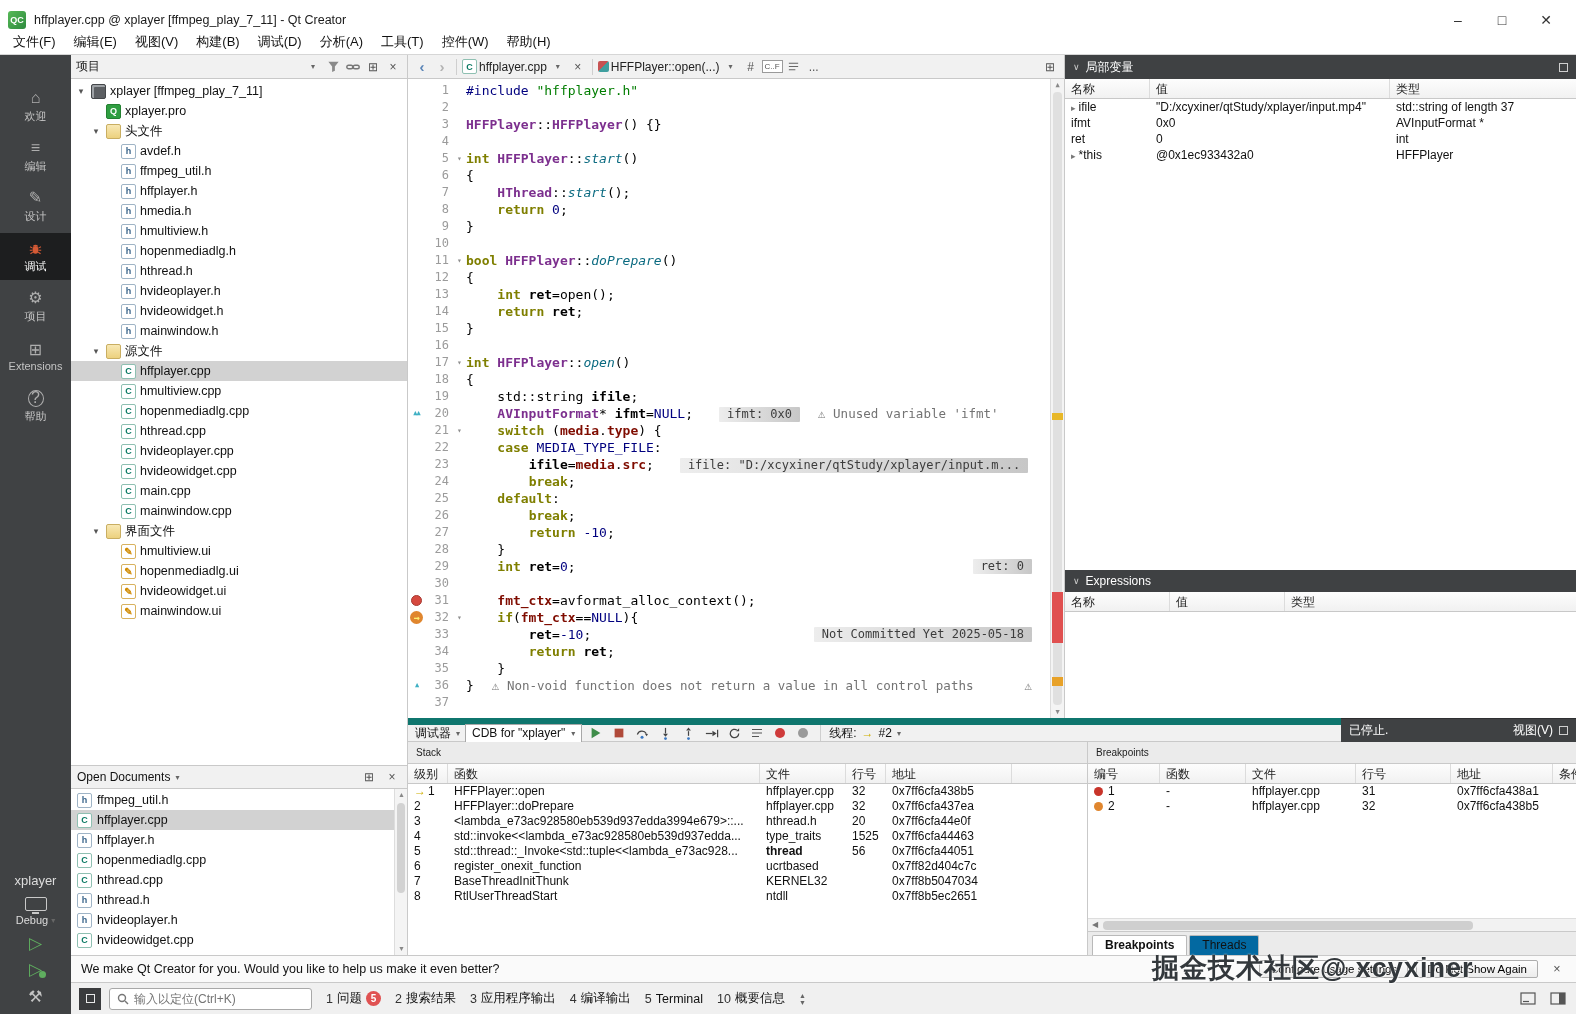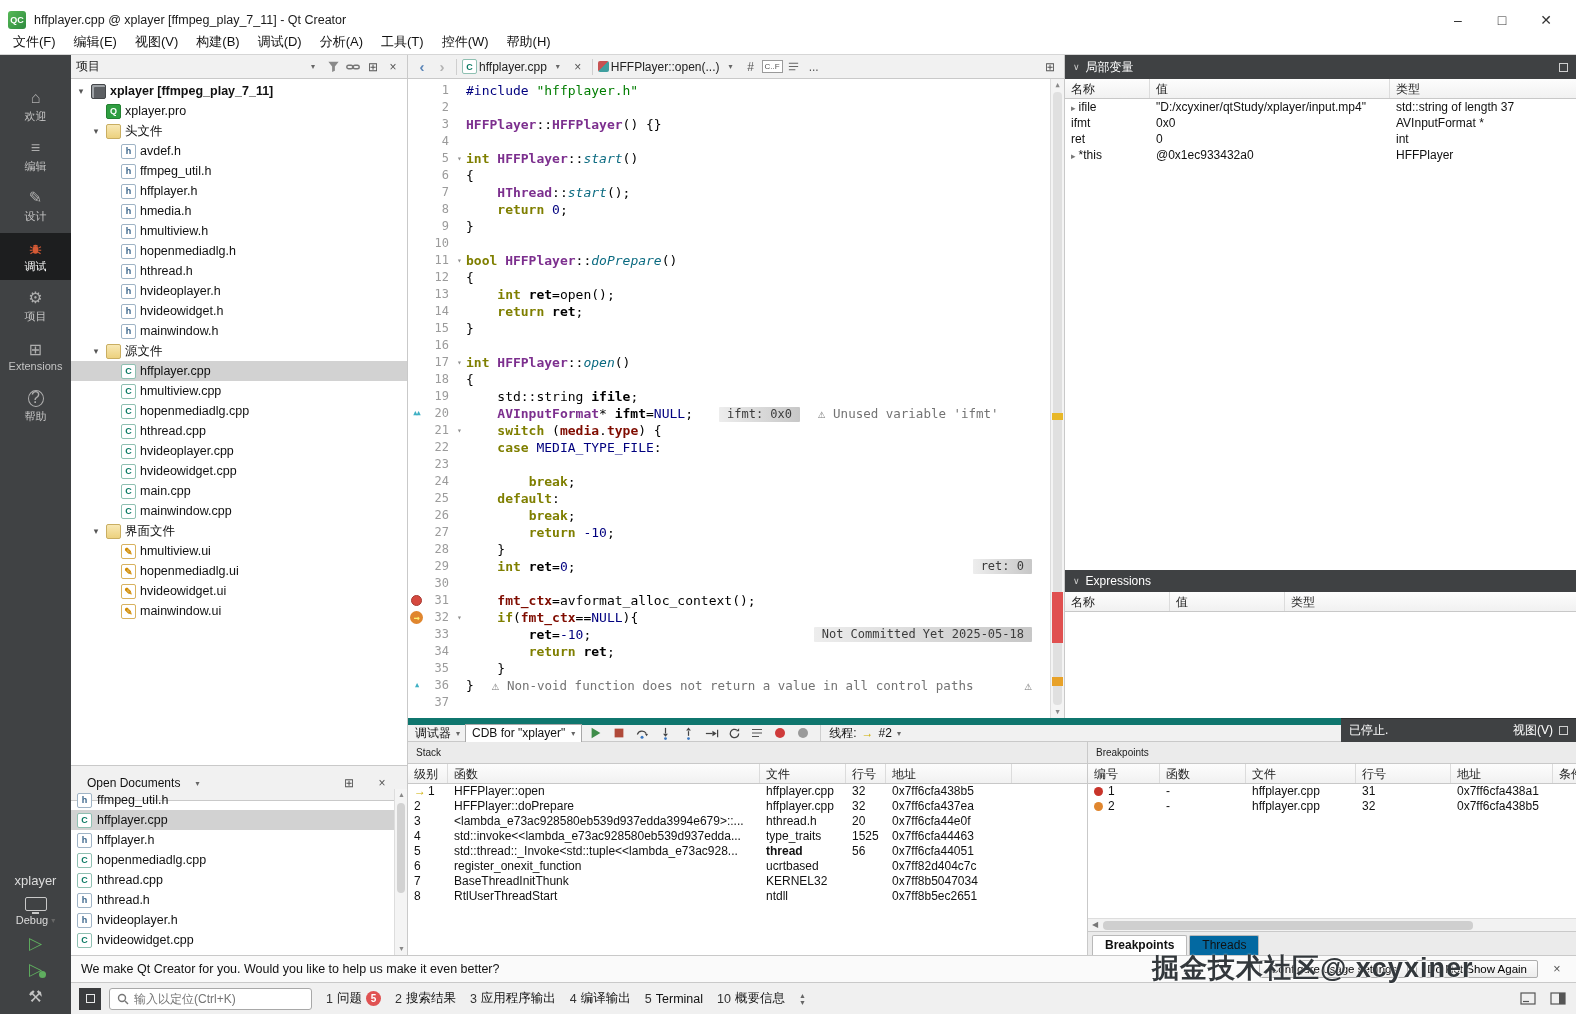--- a/index.html
+++ b/index.html
@@ -44,31 +44,31 @@
 .navback{color:#5d87b8;font-size:15px;font-weight:bold}
 .navfwd{color:#b3b3b3;font-size:15px;font-weight:bold}
 .method-ic{width:11px;height:11px;border-radius:2px;background:linear-gradient(135deg,#c65353 50%,#3f9f9f 50%);flex:none}
 .cf-ic{border:1px solid #9a9a9a;font-size:8px;padding:0 2px;height:13px;line-height:12px;color:#555;background:#fff}
 
 .project-tree{position:absolute;left:71px;top:79px;width:337px;height:686px;background:#fff;border-right:1px solid #c9c9c9;overflow:hidden;padding-top:2px}
 .trow{height:20px;display:flex;align-items:center;gap:4px;white-space:nowrap}
 .trow.sel{background:#d2d2d2}
 .tchev{width:12px;flex:none;font-size:9px;color:#555;text-align:center}
 .tlabel{font-size:12.5px}
-.tlabel.bold{font-weight:bold}
+.tlabel.bold{font-weight:normal}
 .fi{width:15px;height:15px;display:inline-flex;align-items:center;justify-content:center;font-size:9px;border-radius:2px;flex:none;font-weight:bold}
 .fi-h{background:#fff;border:1px solid #9fb4c6;color:#39648a}
 .fi-cpp{background:#fff;border:1px solid #8fc0b2;color:#0c7a64}
 .fi-ui{background:#fff;border:1px solid #d8b25f;color:#d08a00;font-size:10px}
 .fi-pro{background:#2f9e41;color:#fff;border:1px solid #238131}
 .fi-folder{background:linear-gradient(#f8e8b4,#ecd17e);border:1px solid #c9ae62}
 .fi-root{background:#5c5f63;border:1px solid #44474a;box-shadow:inset 2px 2px 0 #9ea2a6}
 
 .opendocs{position:absolute;left:71px;top:765px;width:337px;height:190px;background:#fff;border-right:1px solid #c9c9c9}
-.od-head{height:36px;background:#f1f1f1;border-top:1px solid #c9c9c9;border-bottom:1px solid #c9c9c9;display:flex;align-items:center;padding:0 16px;font-size:12px;gap:15px}
+.od-head{height:24px;background:#f1f1f1;border-top:1px solid #c9c9c9;border-bottom:1px solid #c9c9c9;display:flex;align-items:center;padding:0 6px;font-size:12px;gap:5px}
 .od-list{position:absolute;left:0;top:24px;right:13px;bottom:0;overflow:hidden;padding-top:1px}
 .odrow{height:20px;display:flex;align-items:center;gap:5px;padding-left:6px;white-space:nowrap}
 .odrow.sel{background:#d2d2d2}
 .odlabel{font-size:12.5px}
 .od-scroll{position:absolute;right:0;top:24px;width:13px;bottom:0;background:#f4f4f4;border-left:1px solid #ddd}
 .od-thumb{position:absolute;left:2px;right:2px;top:14px;height:90px;background:#d2d2d2;border-radius:4px}
 .sarrow{position:absolute;left:0;width:13px;height:12px;font-size:7px;color:#888;text-align:center;line-height:12px}
 
 .editor{position:absolute;left:408px;top:79px;width:657px;height:639px;background:#fff;border-right:1px solid #c9c9c9;font-family:"DejaVu Sans Mono",monospace;overflow:hidden}
 .codewrap{position:absolute;left:0;top:3px;right:14px;bottom:0}
@@ -548,20 +548,21 @@
         <div class="cl">
           <span class="cl-mk"></span>
           <span class="cl-num">22</span>
           <span class="cl-fold"></span>
           <span class="cl-code"><span class="tk-pl">    </span><span class="tk-kw">case </span><span class="tk-num">MEDIA_TYPE_FILE</span><span class="tk-pl">:</span></span>
         </div>
         <div class="cl">
           <span class="cl-mk"></span>
           <span class="cl-num">23</span>
           <span class="cl-fold"></span>
+          <span class="cl-code"><span class="tk-pl">        </span><span class="tk-var">ifile</span><span class="tk-pl">=</span><span class="tk-fld">media</span><span class="tk-pl">.</span><span class="tk-fld">src</span><span class="tk-pl">;</span><span class="chip">ifile: "D:/xcyxiner/qtStudy/xplayer/input.m...</span></span>
         </div>
         <div class="cl">
           <span class="cl-mk"></span>
           <span class="cl-num">24</span>
           <span class="cl-fold"></span>
           <span class="cl-code"><span class="tk-pl">        </span><span class="tk-kw">break</span><span class="tk-pl">;</span></span>
         </div>
         <div class="cl">
           <span class="cl-mk"></span>
           <span class="cl-num">25</span>

